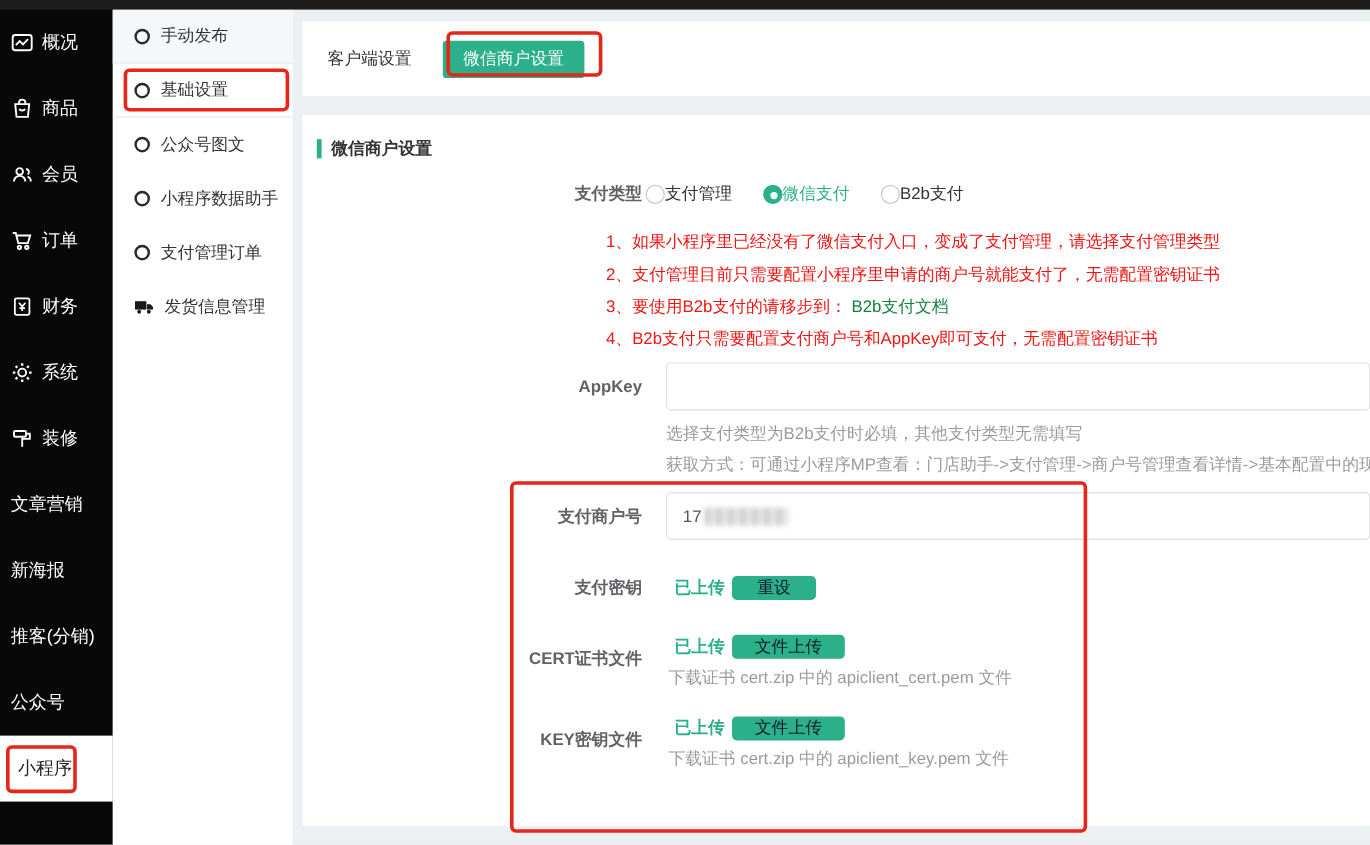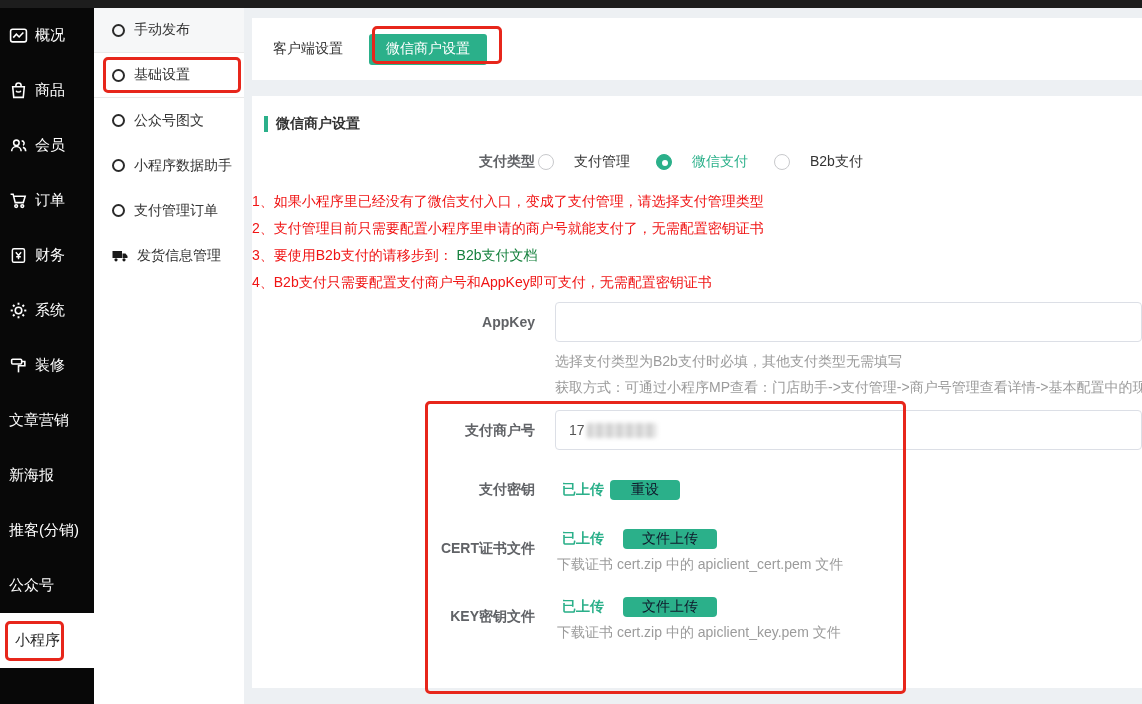--- a/index.html
+++ b/index.html
@@ -44,45 +44,45 @@
   .section-title { font-size:14px; font-weight:bold; color:#333; }
 
   
   .form { margin-top:16px; }
   .frow { display:flex; }
   .vcenter { align-items:center; }
   .flabel { width:283px; flex-shrink:0; text-align:right; color:#606266; font-size:14px;font-weight:bold; }
   .lh40 { line-height:40px; } .lh38 { line-height:38px; }
 
   .radio-group { margin-left:3px; display:flex; align-items:center; gap:26px; }
-  .radio-opt { display:flex; align-items:center; gap:20px; cursor:pointer;justify-content:space-between; }
+  .radio-opt { display:flex; align-items:center; gap:0; cursor:pointer;justify-content:space-between; }
   .radio { width:16px; height:16px; border-radius:50%; border:1px solid #c8c9cc; background:#fff; position:relative; flex-shrink:0; }
   .radio.sel { background:var(--accent); border-color:var(--accent); }
   .radio.sel::after { content:""; position:absolute; left:5px; top:5px; width:6px; height:6px;
                       border-radius:50%; background:#fff; }
   .radio-opt.sel-text { color:var(--accent); }
 
-  .notices { margin-top:14px; color:#f01414; font-size:14px; }
+  .notices { margin-left:253px; margin-top:14px; color:#f01414; font-size:14px; }
   .notices div { height:27px; line-height:27px; white-space:nowrap; }
   .doc-link { color:#15803d; cursor:pointer; }
 
   .fcontent { margin-left:20px; flex:1; min-width:0; }
   .text-input { width:100%; height:40px; border:1px solid #dcdfe6; border-radius:4px;
                 padding-left:13px; font-size:14px; color:#555; background:#fff;
                 display:flex; align-items:center; outline:none; }
   .helper { color:#9b9b9b; font-size:14px; white-space:nowrap; }
   .blur-block { display:inline-block; width:70px; height:15px; margin-left:2px; vertical-align:middle;
                 background:repeating-linear-gradient(90deg,#cfcfcf 0 5px,#e6e6e6 5px 10px);
                 filter:blur(2px); border-radius:2px; }
 
   .status-ok { margin-left:27px; color:var(--accent); font-weight:bold; font-size:14px; }
   .green-btn { background:var(--accent); color:#0f172a; border:none; border-radius:4px; height:20px;
                font-size:14px; cursor:pointer; display:inline-flex; align-items:center; }
   .btn-reset { margin-left:6px; padding:0 21px; }
-  .btn-upload { margin-left:19px; padding:0 19px; }
+  .btn-upload { margin-left:6px; padding:0 19px; }
   .upload-row { display:flex; align-items:center; padding-left:7px; }
   .upload-help { margin-top:6px; padding-left:2px; line-height:18px; }
 
   
   .ann { position:absolute; border:3px solid #e7261b; border-radius:5px; z-index:30; pointer-events:none; }
   #ann-jichu { left:103px; top:57px; width:138px; height:36px; }
   #ann-tab   { left:372px; top:26px; width:130px; height:38px; }
   #ann-xcx   { left:5px;   top:621px; width:59px; height:40px; }
   #ann-form  { left:425px; top:401px; width:481px; height:293px; }
 

